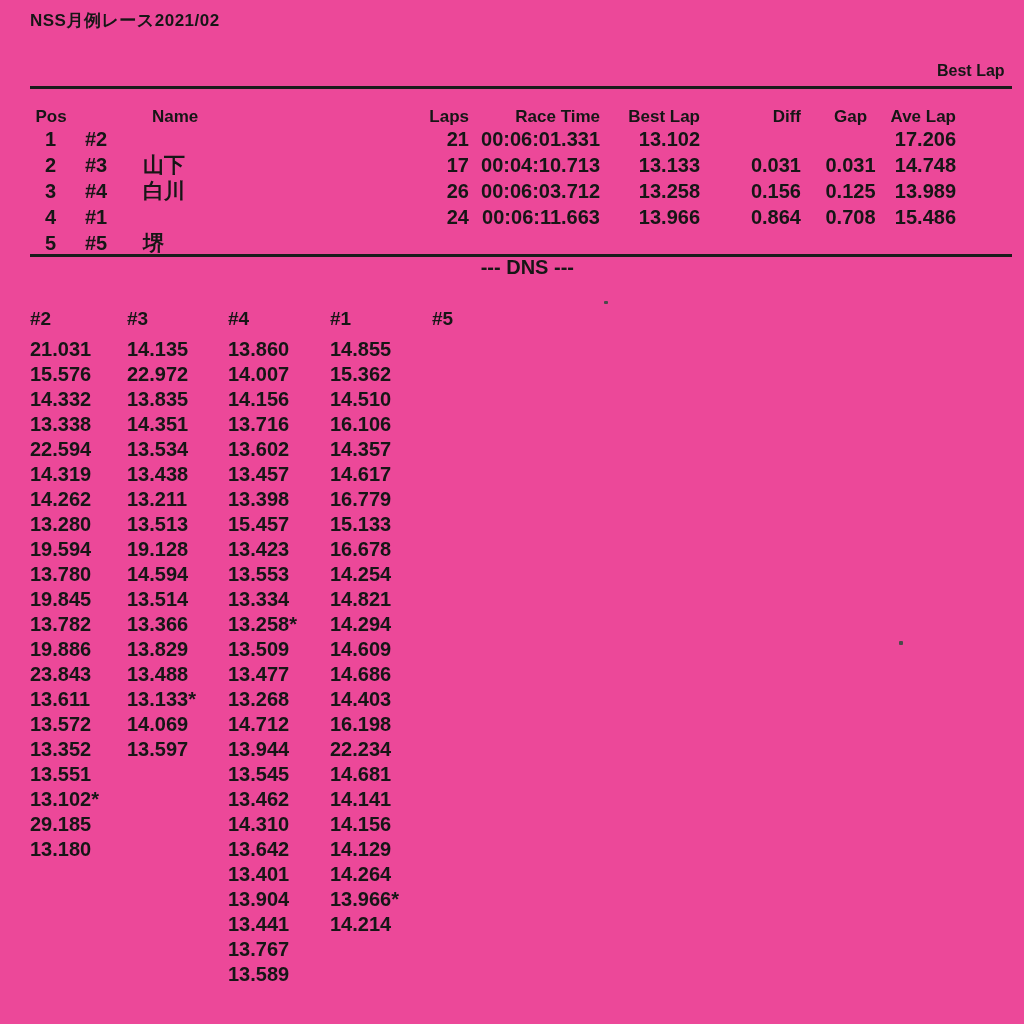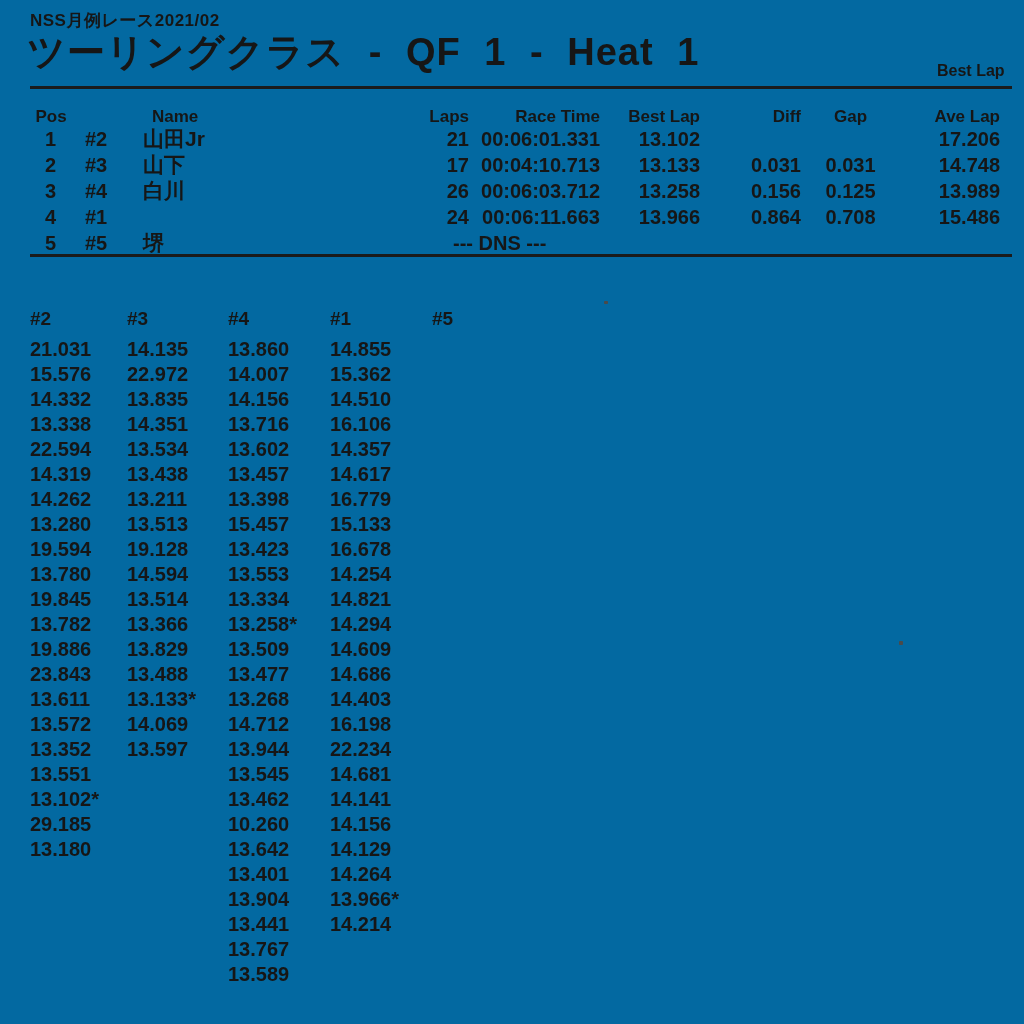--- a/index.html
+++ b/index.html
@@ -1,17 +1,17 @@
 <!DOCTYPE html>
 <html><head>
 <meta charset="utf-8">
 <style>
   html,body{margin:0;padding:0;background:#ffffff;}
   #page{
-    position:relative;width:1024px;height:1024px;background:#0369a1;
+    position:relative;width:1024px;height:1024px;background:#ec4899;
     font-family:"Liberation Sans","DejaVu Sans",sans-serif;color:#161616;overflow:hidden;
   }
   .meta-line{position:absolute;left:30px;top:9px;font-size:17px;font-weight:bold;letter-spacing:.5px;white-space:nowrap;}
   .title{position:absolute;left:27px;top:27px;font-size:38px;font-weight:bold;letter-spacing:1px;word-spacing:12px;white-space:nowrap;}
   .bestlap-label{position:absolute;left:937px;top:62px;font-size:16px;font-weight:bold;}
   .rule{position:absolute;left:30px;width:982px;height:3px;background:#1b1b1b;}
   #rule1{top:86px;}
   #rule2{top:254px;}
 
   .res-head{position:absolute;top:106px;left:0;width:100%;height:22px;line-height:22px;font-size:17px;font-weight:bold;}
@@ -20,56 +20,54 @@
   .c-pos{left:30px;width:26px;text-align:right;}
   .h-pos{left:31px;width:40px;text-align:center;}
   .c-car{left:85px;width:55px;text-align:left;}
   .c-name{left:143px;width:170px;text-align:left;font-size:21px;}
   .h-name{left:152px;width:170px;text-align:left;}
   .c-laps{left:329px;width:140px;text-align:right;}
   .c-race{left:453px;width:147px;text-align:right;}
   .c-best{left:600px;width:100px;text-align:right;}
   .c-diff{left:700px;width:101px;text-align:right;}
   .c-gap{left:801px;width:99px;text-align:center;}
-  .c-ave{left:900px;width:100px;text-align:right;}
-  .c-dns{left:453px;width:160px;text-align:left;}
+  .c-ave{left:856px;width:100px;text-align:right;}
+  .c-dns{left:414px;width:160px;text-align:right;margin-top:24px;}
 
   .lapcol{position:absolute;top:307px;width:95px;font-weight:bold;}
   .laphead{height:30px;line-height:24px;font-size:19px;}
   .lapval{height:25px;line-height:25px;font-size:20px;white-space:nowrap;}
 
   .speck{position:absolute;background:#4a4a4a;border-radius:1px;}
   #speck1{left:604px;top:301px;width:4px;height:3px;}
   #speck2{left:899px;top:641px;width:4px;height:4px;}
 </style>
 </head>
 <body>
 
 <div id="page">
 
   <div class="meta-line">NSS月例レース2021/02</div>
-  <div class="title">ツーリングクラス - QF 1 - Heat 1</div>
   <div class="bestlap-label">Best Lap</div>
   <div class="rule" id="rule1"></div>
 
   <div class="res-head">
     <span class="h-pos">Pos</span>
     <span class="h-name">Name</span>
     <span class="c-laps">Laps</span>
     <span class="c-race">Race Time</span>
     <span class="c-best">Best Lap</span>
     <span class="c-diff">Diff</span>
     <span class="c-gap">Gap</span>
     <span class="c-ave">Ave Lap</span>
   </div>
 
   <div class="res-row" style="top:126px">
     <span class="c-pos">1</span>
     <span class="c-car">#2</span>
-    <span class="c-name">山田Jr</span>
     <span class="c-laps">21</span>
     <span class="c-race">00:06:01.331</span>
     <span class="c-best">13.102</span>
     <span class="c-diff"></span>
     <span class="c-gap"></span>
     <span class="c-ave">17.206</span>
   </div>
 
   <div class="res-row" style="top:152px">
     <span class="c-pos">2</span>
@@ -183,21 +181,21 @@
         <div class="lapval">13.553</div>
         <div class="lapval">13.334</div>
         <div class="lapval">13.258*</div>
         <div class="lapval">13.509</div>
         <div class="lapval">13.477</div>
         <div class="lapval">13.268</div>
         <div class="lapval">14.712</div>
         <div class="lapval">13.944</div>
         <div class="lapval">13.545</div>
         <div class="lapval">13.462</div>
-        <div class="lapval">10.260</div>
+        <div class="lapval">14.310</div>
         <div class="lapval">13.642</div>
         <div class="lapval">13.401</div>
         <div class="lapval">13.904</div>
         <div class="lapval">13.441</div>
         <div class="lapval">13.767</div>
         <div class="lapval">13.589</div>
       </div>
   </div>
 
   <div class="lapcol" style="left:330px">

